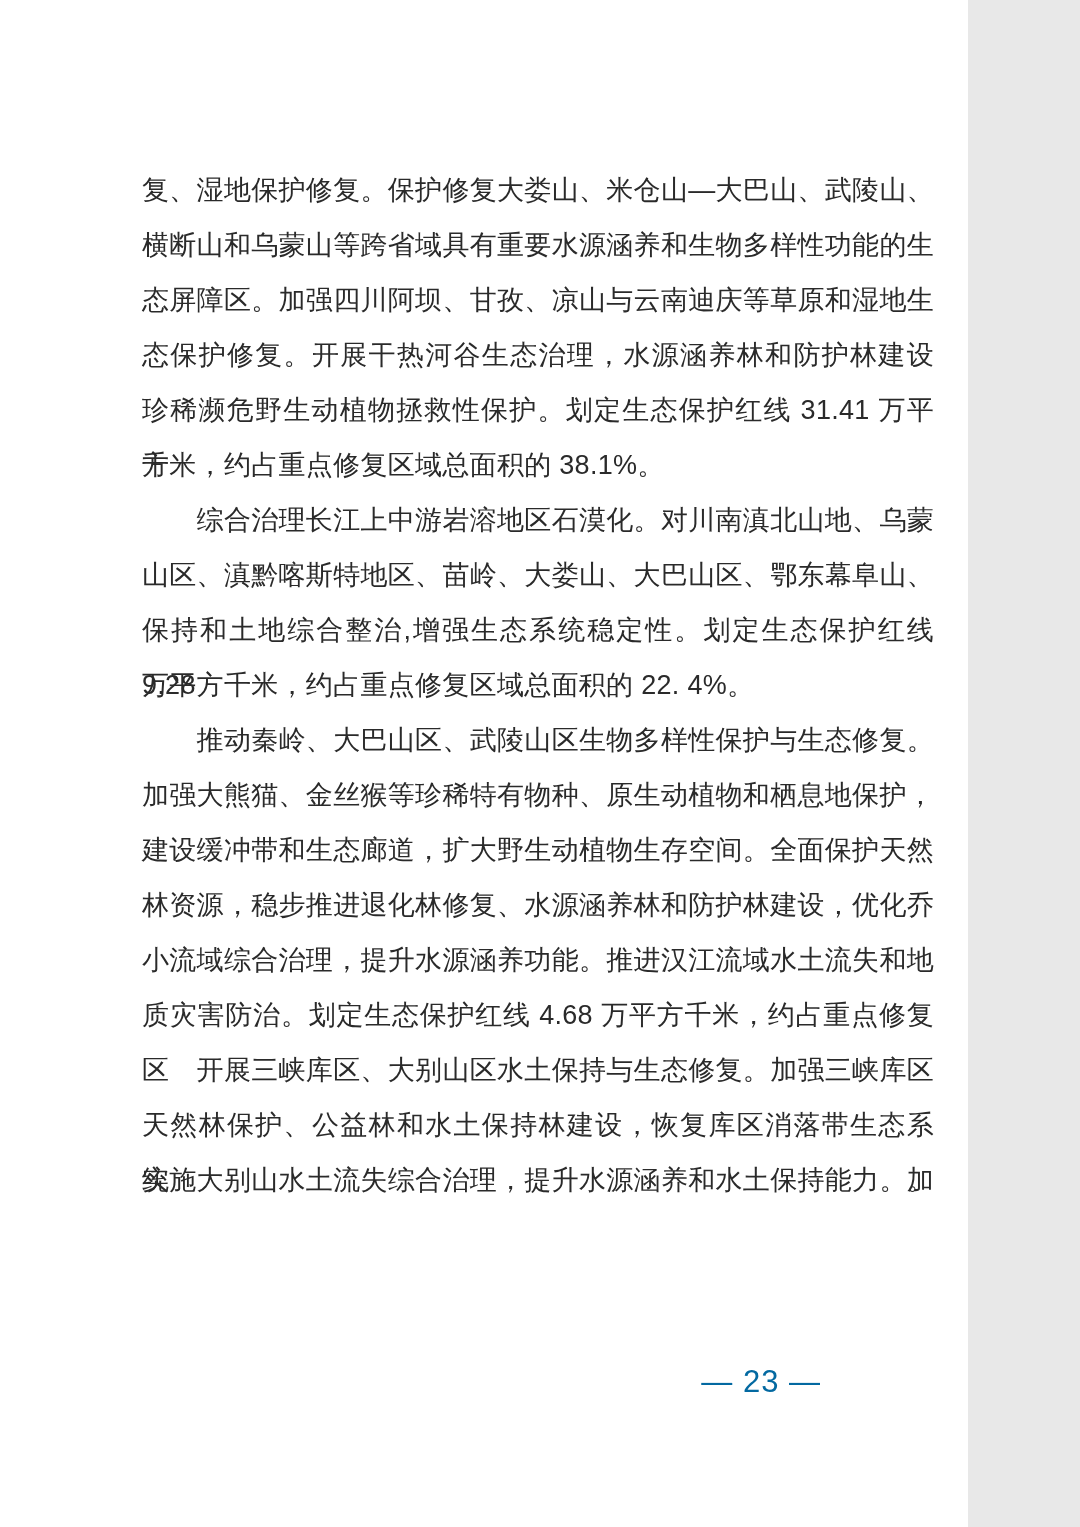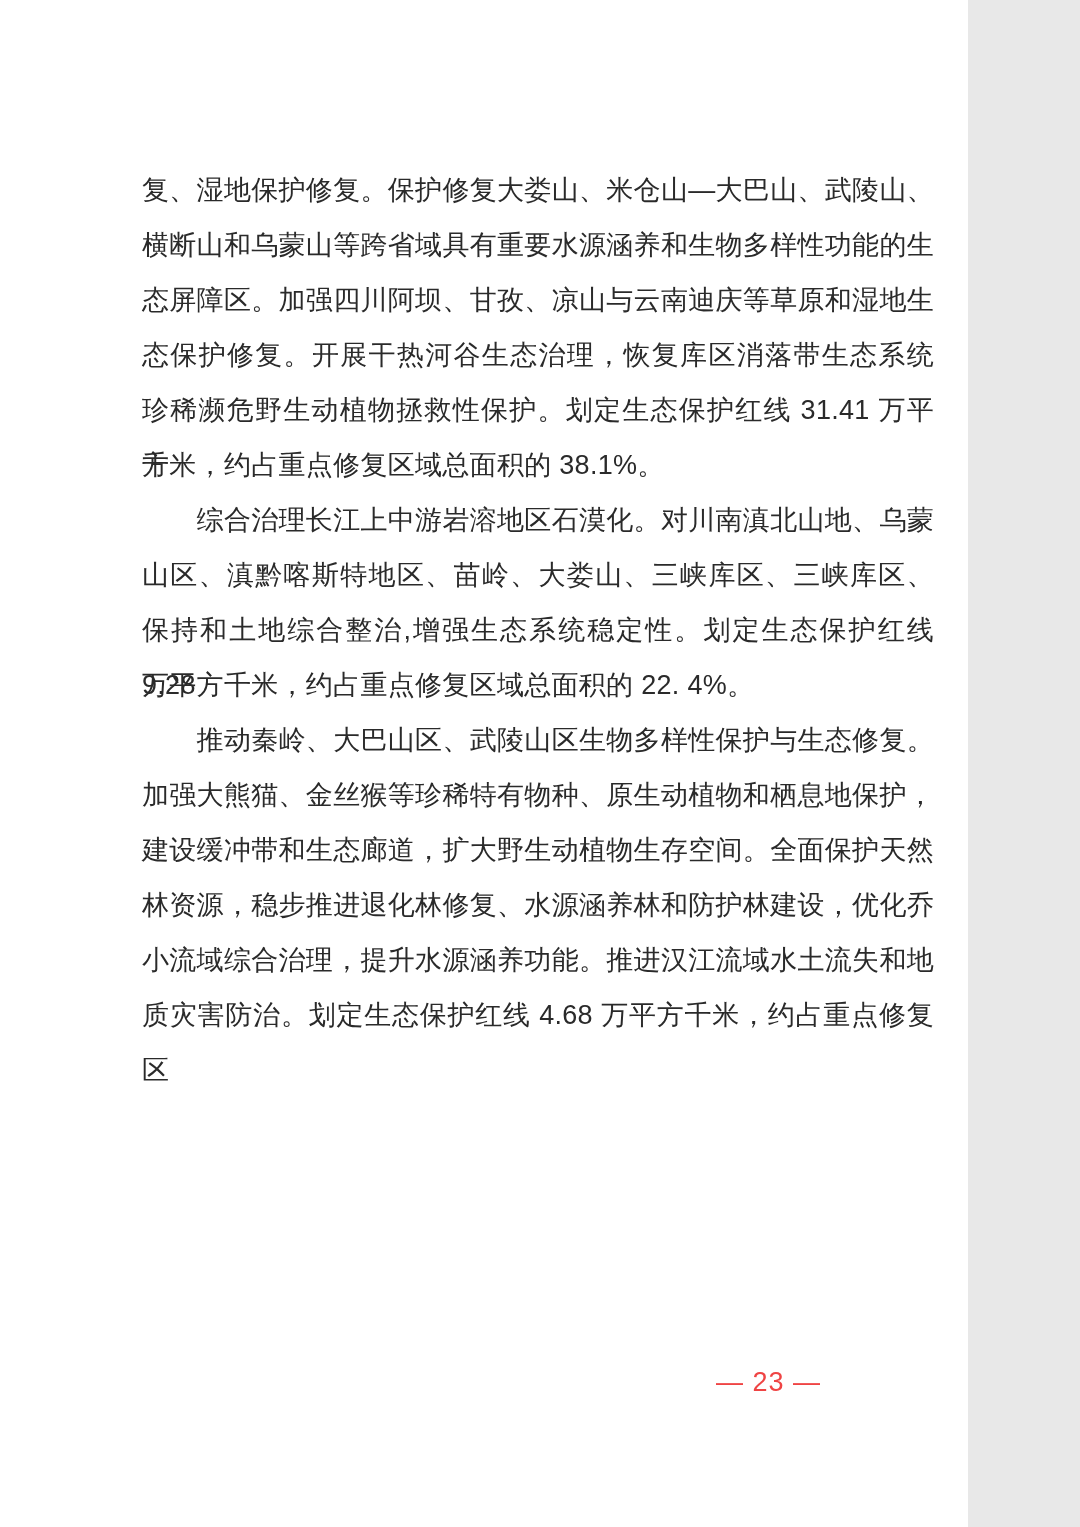--- a/index.html
+++ b/index.html
@@ -40,48 +40,53 @@
     text-align: justify;
     text-align-last: justify;
     text-justify: inter-character;
   }
   .page-footer {
     position: absolute;
     top: 1362px;
     right: 147px;
     height: 40px;
     line-height: 40px;
-    font-size: 27px;
+    font-size: 31px;
     letter-spacing: 1px;
-    color: #ef4444;
+    color: #0369a1;
     white-space: pre;
   }
 </style>
 </head>
 <body>
 
 <div class="page">
   <div class="content">
       <div class="paragraph">
         <div class="text-line fill">复、湿地保护修复。保护修复大娄山、米仓山—大巴山、武陵山、</div>
         <div class="text-line fill">横断山和乌蒙山等跨省域具有重要水源涵养和生物多样性功能的生</div>
         <div class="text-line fill">态屏障区。加强四川阿坝、甘孜、凉山与云南迪庆等草原和湿地生</div>
-        <div class="text-line fill">态保护修复。开展干热河谷生态治理，恢复库区消落带生态系统</div>
+        <div class="text-line fill">态保护修复。开展干热河谷生态治理，水源涵养林和防护林建设</div>
         <div class="text-line fill">珍稀濒危野生动植物拯救性保护。划定生态保护红线 31.41 万平方</div>
         <div class="text-line">千米，约占重点修复区域总面积的 38.1%。</div>
       </div>
       <div class="paragraph">
         <div class="text-line fill">　　综合治理长江上中游岩溶地区石漠化。对川南滇北山地、乌蒙</div>
-        <div class="text-line fill">山区、滇黔喀斯特地区、苗岭、大娄山、三峡库区、三峡库区、</div>
+        <div class="text-line fill">山区、滇黔喀斯特地区、苗岭、大娄山、大巴山区、鄂东幕阜山、</div>
         <div class="text-line fill">保持和土地综合整治,增强生态系统稳定性。划定生态保护红线 9.28</div>
         <div class="text-line">万平方千米，约占重点修复区域总面积的 22. 4%。</div>
       </div>
       <div class="paragraph">
         <div class="text-line fill">　　推动秦岭、大巴山区、武陵山区生物多样性保护与生态修复。</div>
         <div class="text-line fill">加强大熊猫、金丝猴等珍稀特有物种、原生动植物和栖息地保护，</div>
         <div class="text-line fill">建设缓冲带和生态廊道，扩大野生动植物生存空间。全面保护天然</div>
         <div class="text-line fill">林资源，稳步推进退化林修复、水源涵养林和防护林建设，优化乔</div>
         <div class="text-line fill">小流域综合治理，提升水源涵养功能。推进汉江流域水土流失和地</div>
         <div class="text-line fill">质灾害防治。划定生态保护红线 4.68 万平方千米，约占重点修复区</div>
       </div>
+      <div class="paragraph">
+        <div class="text-line fill">　　开展三峡库区、大别山区水土保持与生态修复。加强三峡库区</div>
+        <div class="text-line fill">天然林保护、公益林和水土保持林建设，恢复库区消落带生态系统。</div>
+        <div class="text-line fill">实施大别山水土流失综合治理，提升水源涵养和水土保持能力。加</div>
+      </div>
     </div>
   <div class="page-footer">— 23 —</div>
 </div>
 
 </body></html>

